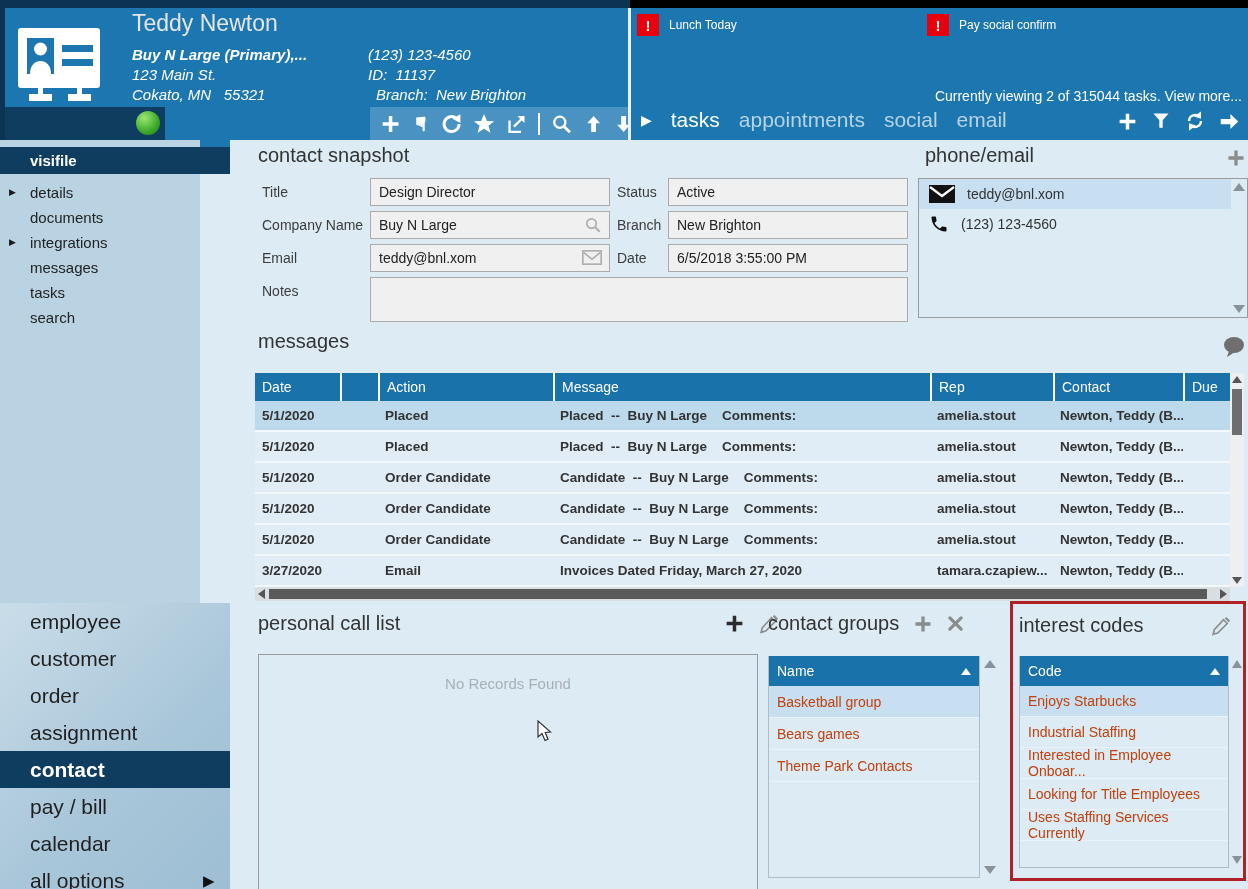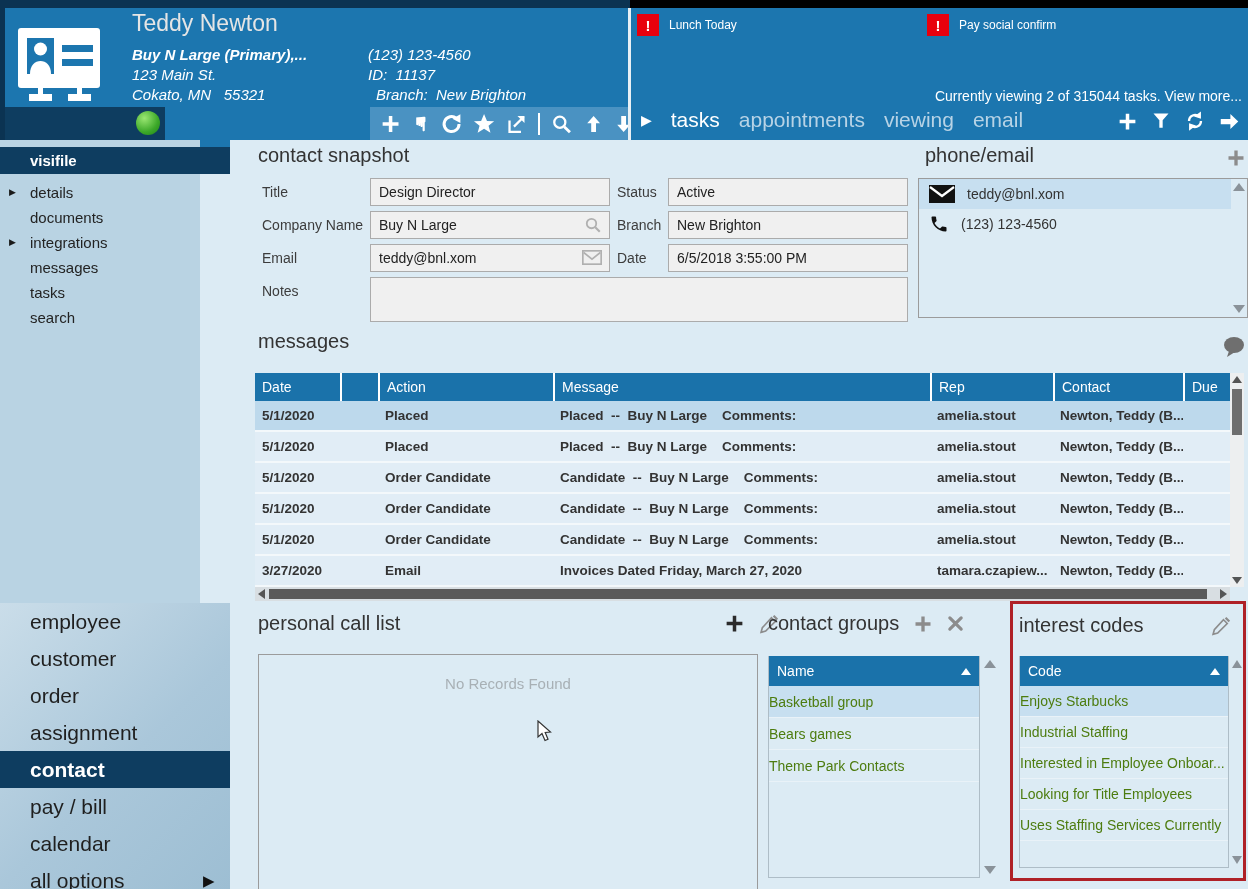--- a/index.html
+++ b/index.html
@@ -98,22 +98,22 @@
 
   
   .panel-title-row { position:absolute; display:flex; align-items:center; gap:14px; }
   .pcl-box { left:28px; top:514px; width:500px; height:236px; border:1px solid #9b9b9b; }
   .empty-text { text-align:center; color:#a8b0b5; font-size:15px; margin-top:20px; }
   .mini-table { position:absolute; border:1px solid #aebdc7; border-top:none; background:#dcebf4; }
   .mini-head { height:30px; background:#1a72aa; color:#fff; font-size:14px; display:flex;
     align-items:center; padding-left:8px; position:relative; }
   .sort-asc { position:absolute; right:8px; top:12px; width:0; height:0;
     border-left:5px solid transparent; border-right:5px solid transparent; border-bottom:7px solid #fff; }
-  .mini-row { height:32px; display:flex; align-items:center; font-size:14px;
-    color:#4d7c0f; border-bottom:1px solid #e9f2f8; }
+  .mini-row { height:32px; display:flex; align-items:center; padding-left:8px; font-size:14px;
+    color:#c2410c; border-bottom:1px solid #e9f2f8; }
   .mini-row.sel { background:#c7dff0; }
   .ic-box { left:780px; top:461px; width:236px; height:280px; border:3px solid #af2127; }
   .ic-box .mini-row { height:31px; }
   .gray-icon { color:#8c8c8c; }
   .dark-icon { color:#2b2b2b; }
 </style>
 </head>
 <body>
 
 <div id="stage">
@@ -186,21 +186,21 @@
       <div class="alert-item">
         <div class="alert-box">!</div>
         <div class="alert-label">Pay social confirm</div>
       </div>
     </div>
     <div class="abs tasks-summary">Currently viewing 2 of 315044 tasks. View more...</div>
     <div class="abs tab-row">
       <span class="play-glyph">▶</span>
       <span class="tab active">tasks</span>
       <span class="tab">appointments</span>
-      <span class="tab">viewing</span>
+      <span class="tab">social</span>
       <span class="tab">email</span>
     </div>
     <div class="abs hdr-icons">
       <svg width="21" height="21" viewBox="0 0 24 24">
           <path d="M10 3h4v7h7v4h-7v7h-4v-7H3v-4h7z" fill="currentColor"></path>
         </svg>
       <svg width="20" height="20" viewBox="0 0 24 24">
           <polygon points="3,3 21,3 14,11 14,20 10,20 10,11" fill="currentColor"></polygon>
         </svg>
       <svg width="22" height="22" viewBox="0 0 24 24">

